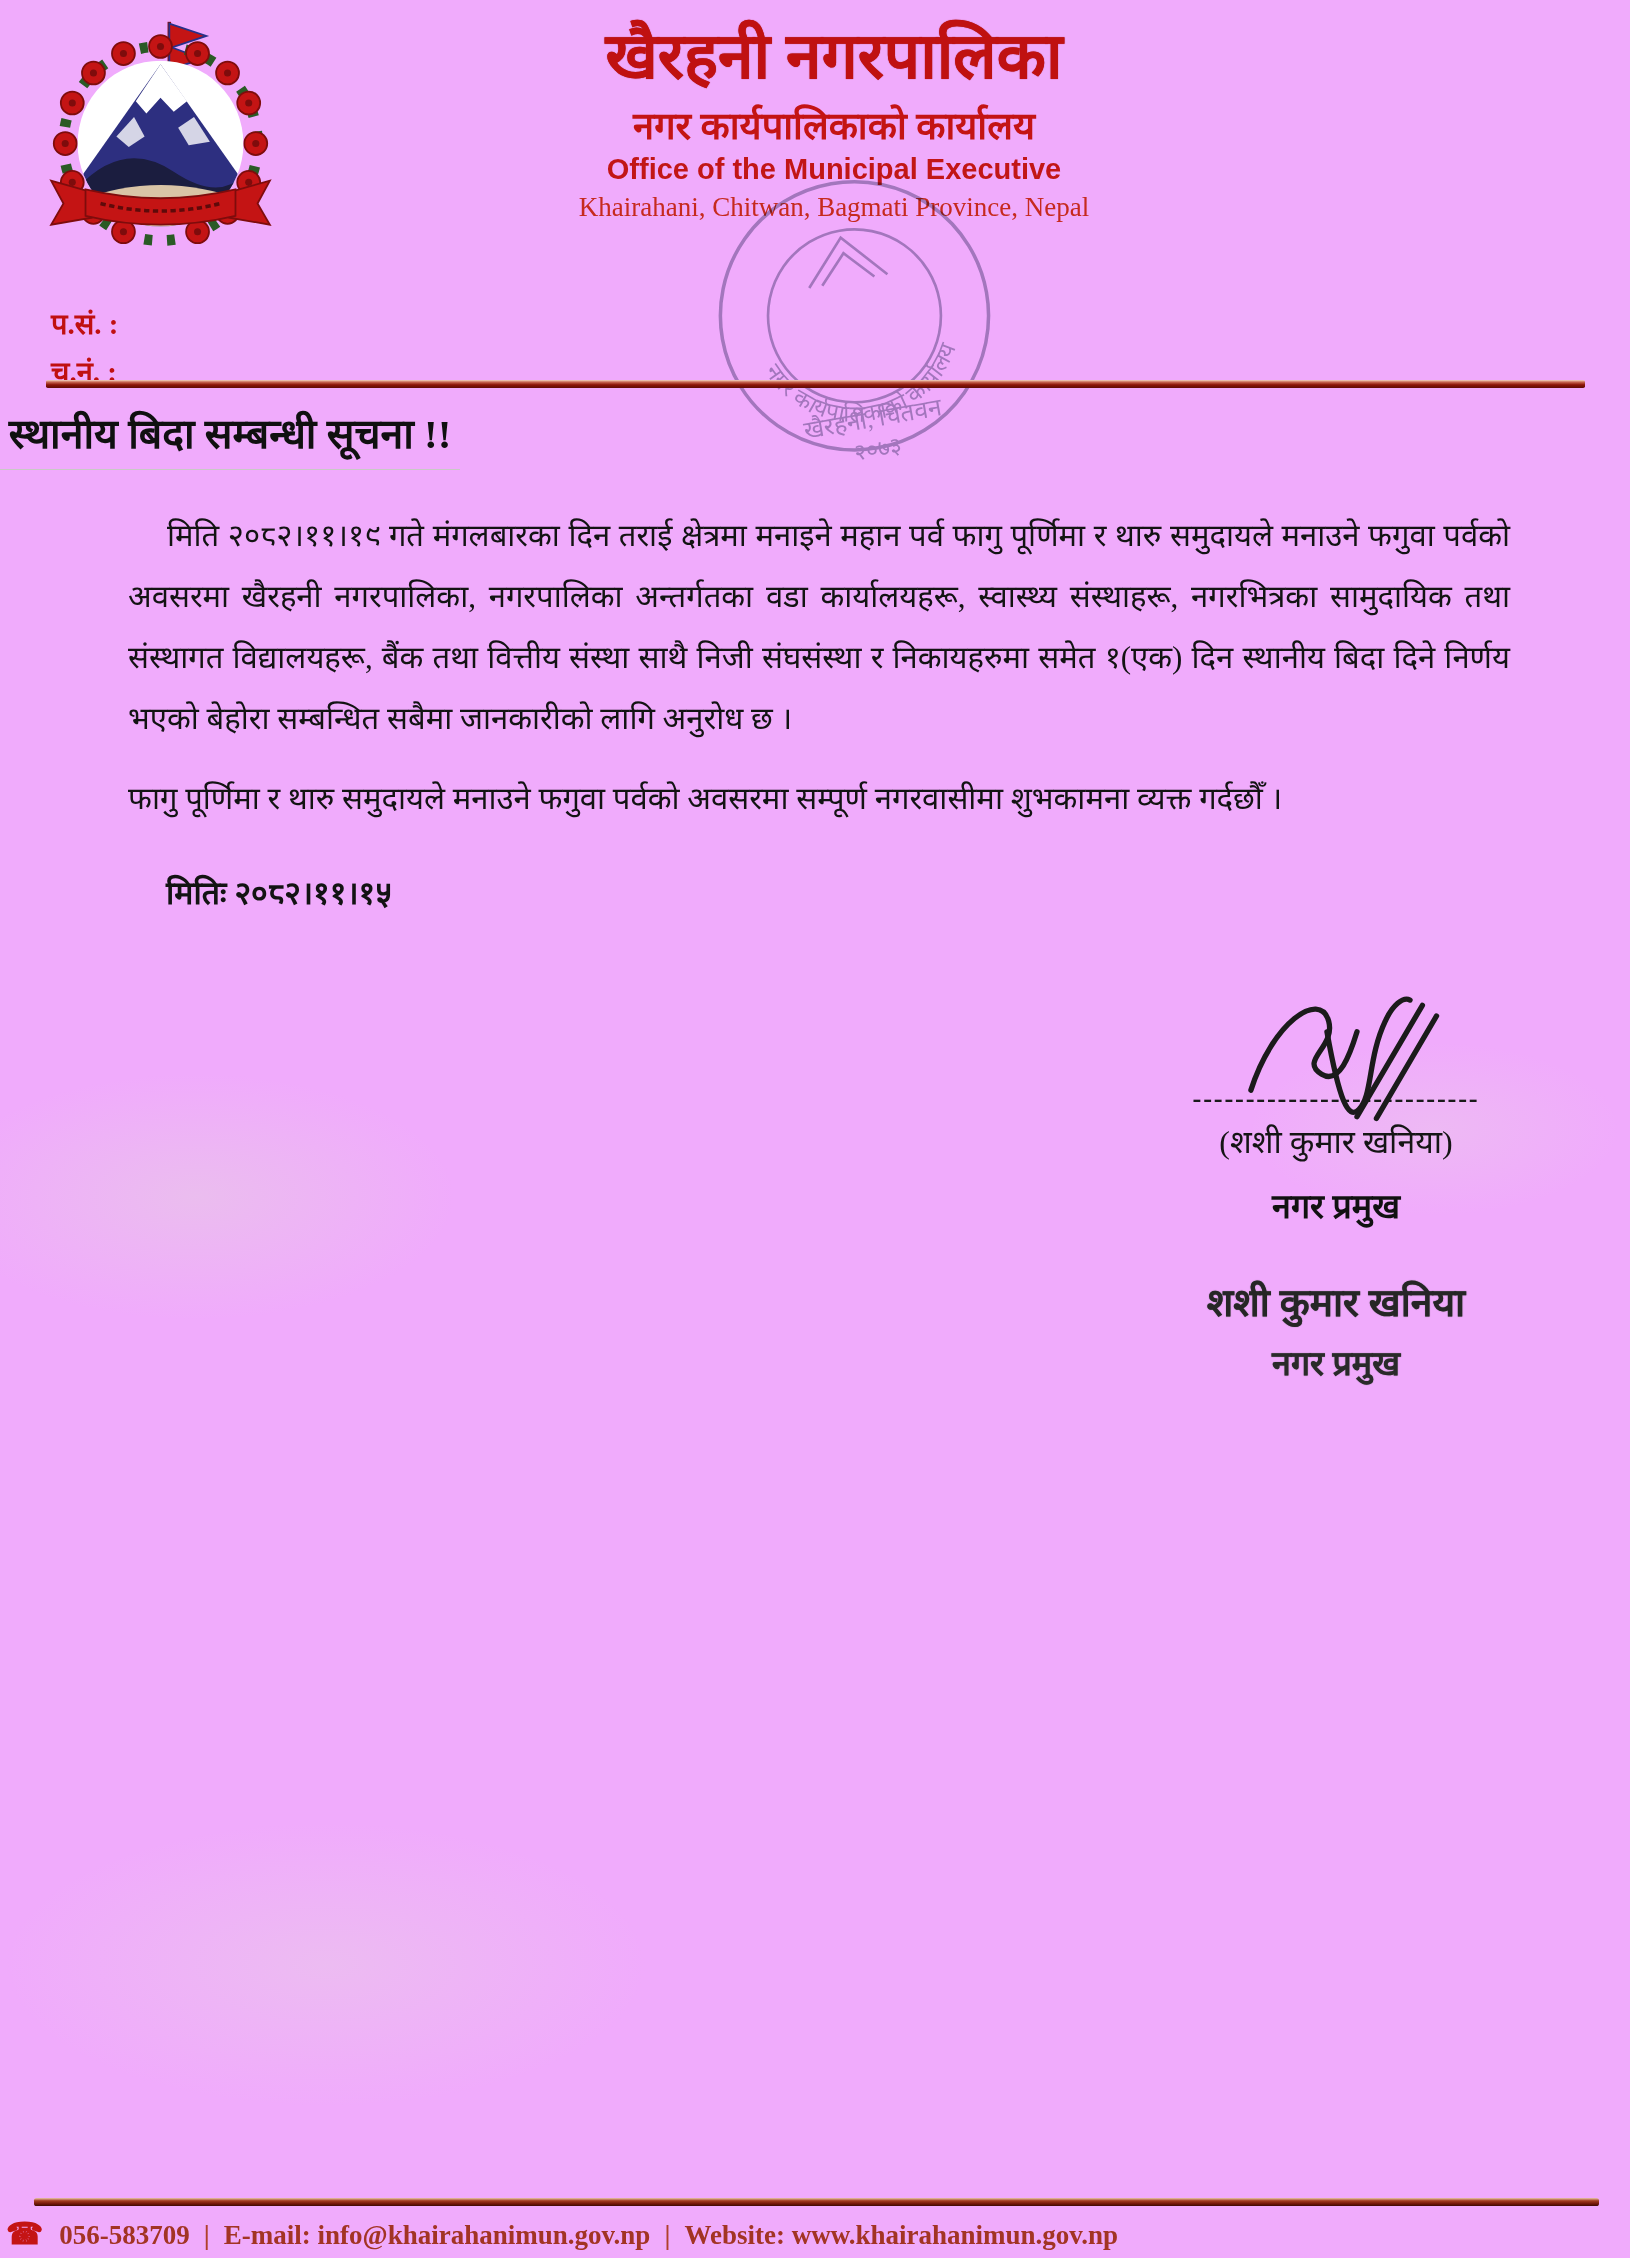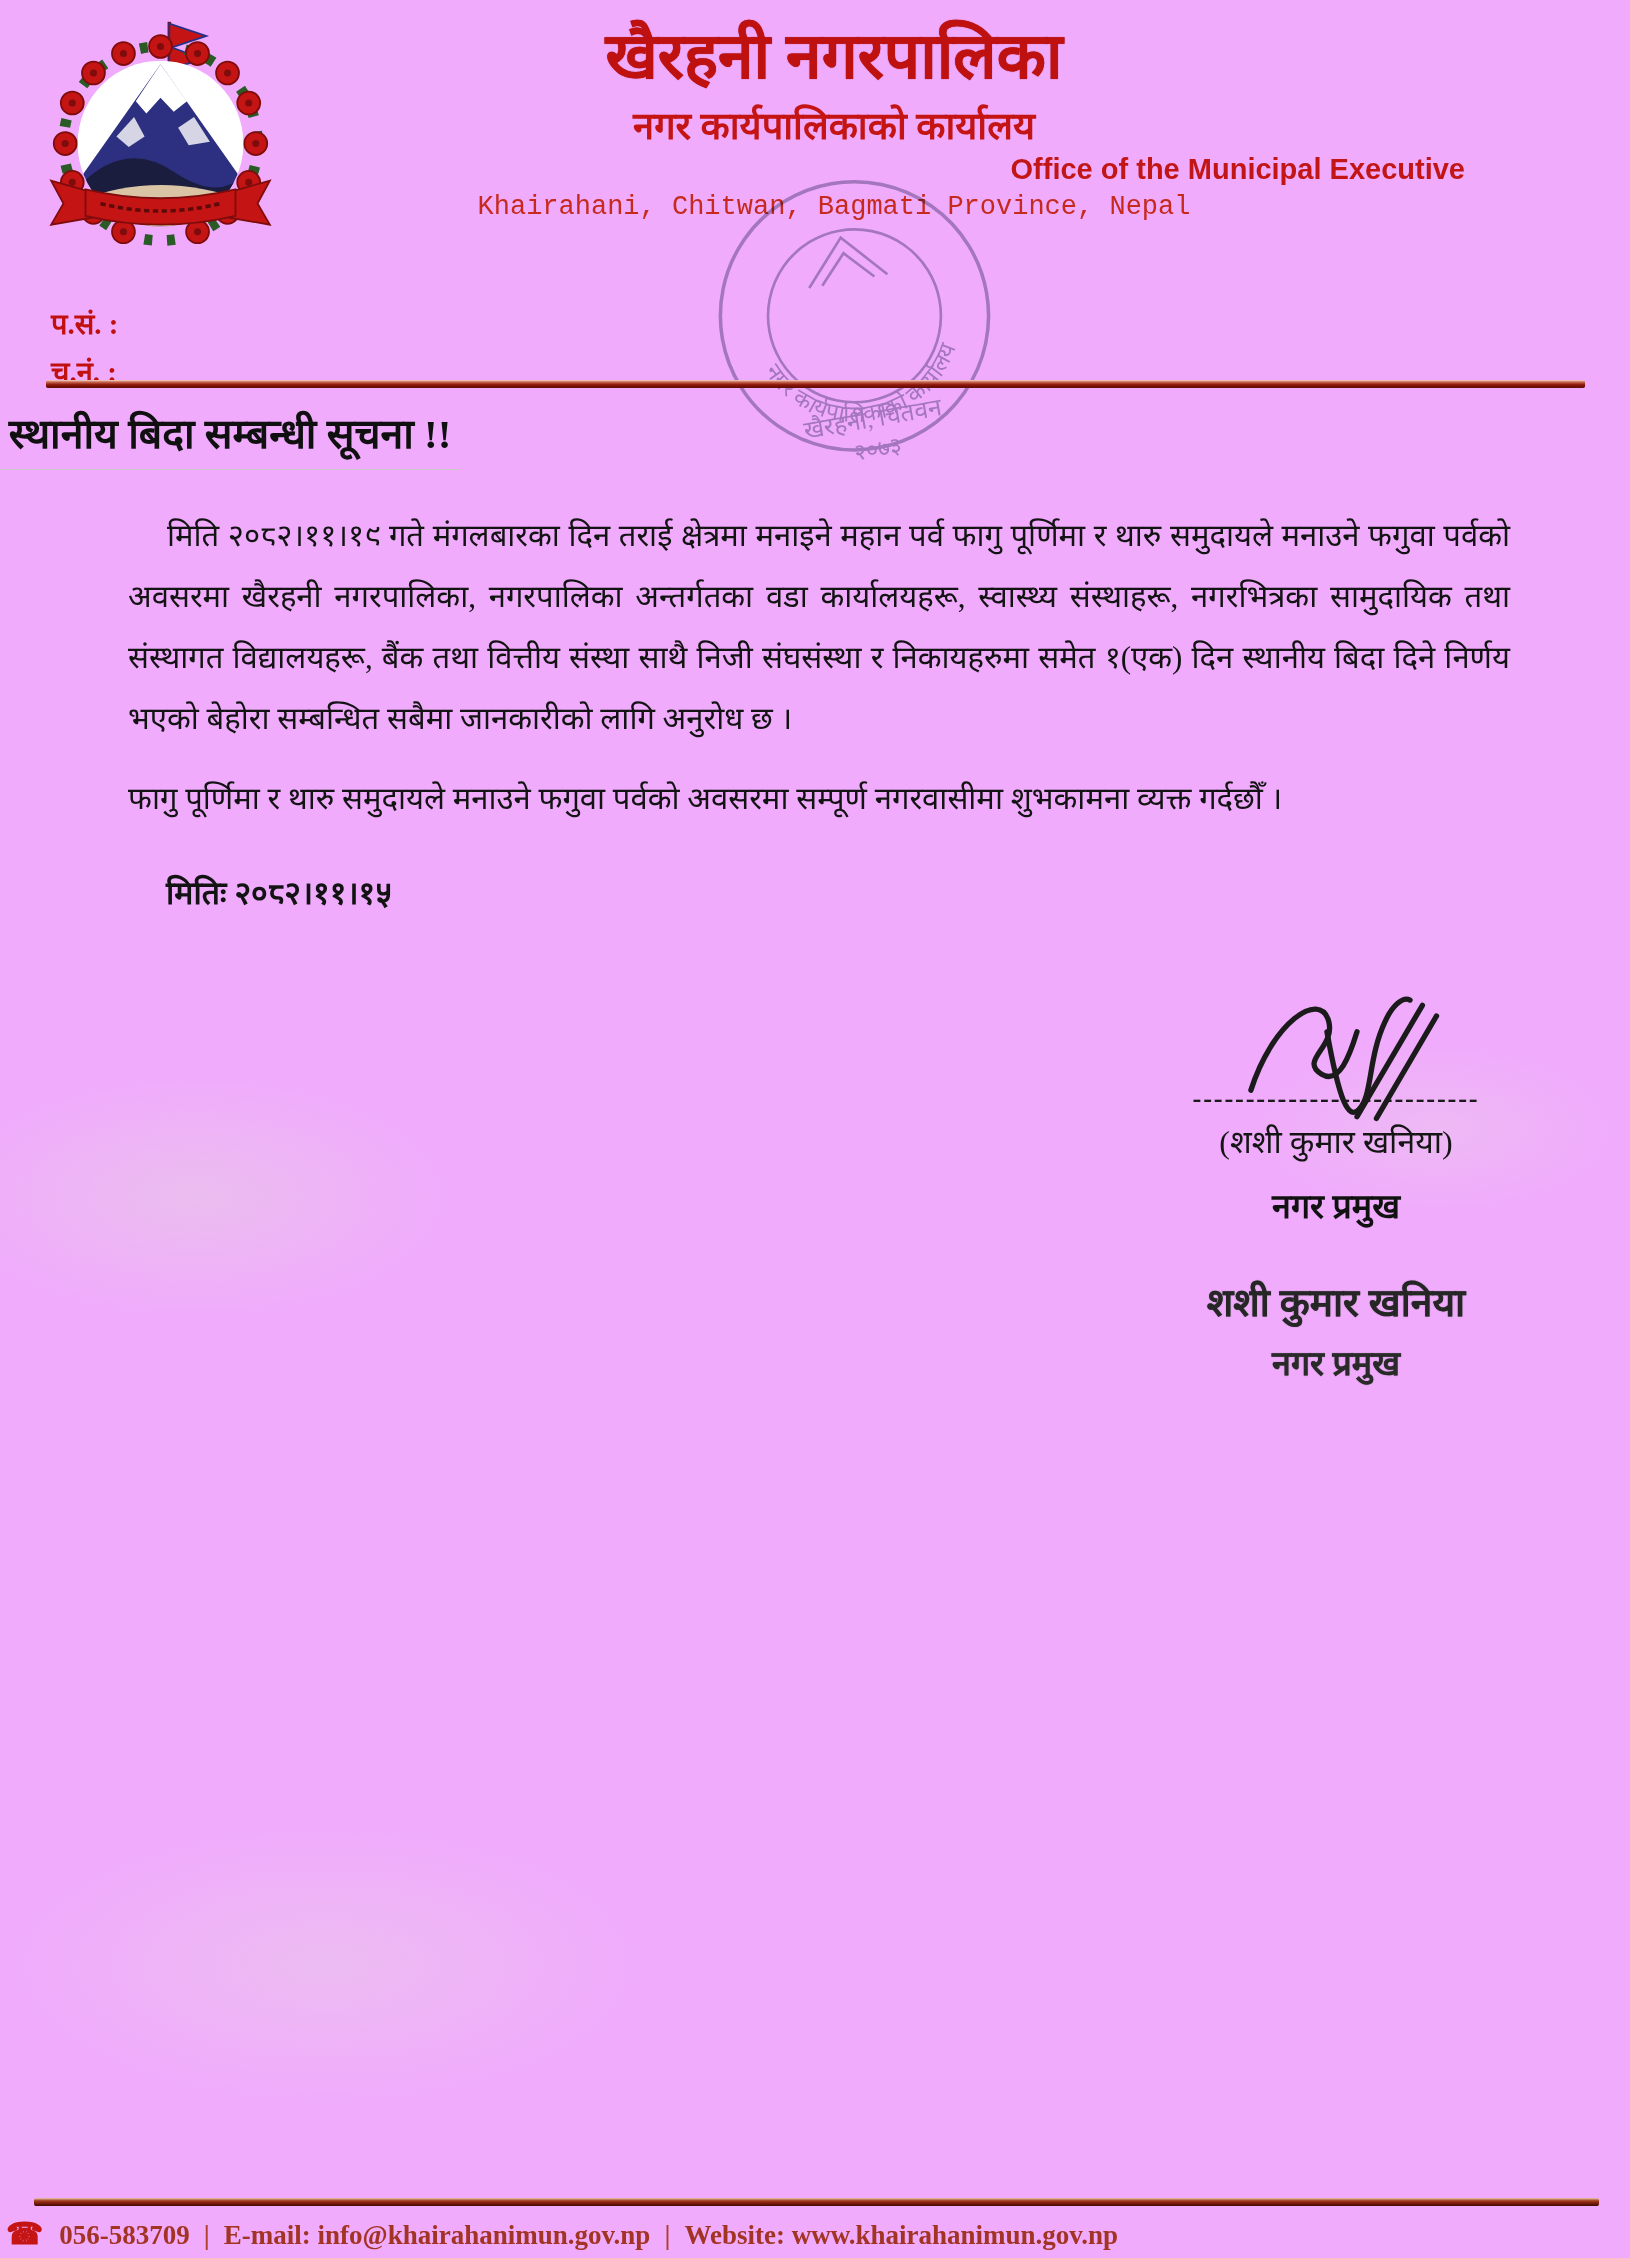--- a/index.html
+++ b/index.html
@@ -18,22 +18,22 @@
       radial-gradient(459px 203px at 20% 87%, rgba(228,225,218,.30), rgba(228,225,218,0) 70%),
       radial-gradient(265px 124px at 88% 50%, rgba(230,227,220,.25), rgba(230,227,220,0) 70%);
   }
   
   .emblem{position:absolute;left:37px;top:10.6px;width:247px;height:251px;}
   .hdr{position:absolute;left:203px;top:25px;width:1262px;text-align:center;line-height:1;}
   .hdr .np-name{font-size:64px;font-weight:bold;color:#c01111;text-shadow:0 0 0.9px #a00d0d;}
   .hdr .np-office{font-size:38px;font-weight:bold;color:#c41414;margin-top:17.6px;}
   .hdr .np-addr{font-size:29px;font-weight:bold;color:#c41414;margin-top:14px;}
   .hdr .en-name{font-family:"Liberation Sans","DejaVu Sans",sans-serif;font-size:43px;font-weight:bold;color:#b01212;letter-spacing:0.9px;margin-top:19.4px;}
-  .hdr .en-office{font-family:"Liberation Sans","DejaVu Sans",sans-serif;font-size:29px;font-weight:bold;color:#c21616;margin-top:10.6px;text-align:right;}
-  .hdr .en-addr{font-family:Liberation Mono, monospace;font-size:27px;color:#c62a1e;margin-top:9.7px;}
+  .hdr .en-office{font-family:"Liberation Sans","DejaVu Sans",sans-serif;font-size:29px;font-weight:bold;color:#c21616;margin-top:10.6px;}
+  .hdr .en-addr{font-family:Liberation Serif, serif;font-size:27px;color:#c62a1e;margin-top:9.7px;}
   .refblock{position:absolute;left:51px;top:300px;font-size:29px;font-weight:bold;color:#c01010;line-height:48px;}
   .hdr-rule{position:absolute;left:46px;top:380px;width:1539px;height:8px;
     background:linear-gradient(to bottom,#f3d9c8 0%,#c96a55 25%,#8c1408 60%,#5e0d05 100%);
     border-radius:1.8px;}
   
   .seal{position:absolute;left:684px;top:148px;width:344px;height:353px;opacity:.5;
     mix-blend-mode:multiply;transform:rotate(-10deg);pointer-events:none;}
   .seal text{fill:#5c6180;font-family:"Liberation Serif",serif;}
   
   .subject-wrap{position:absolute;left:0;top:404px;width:1630px;text-align:left;}

